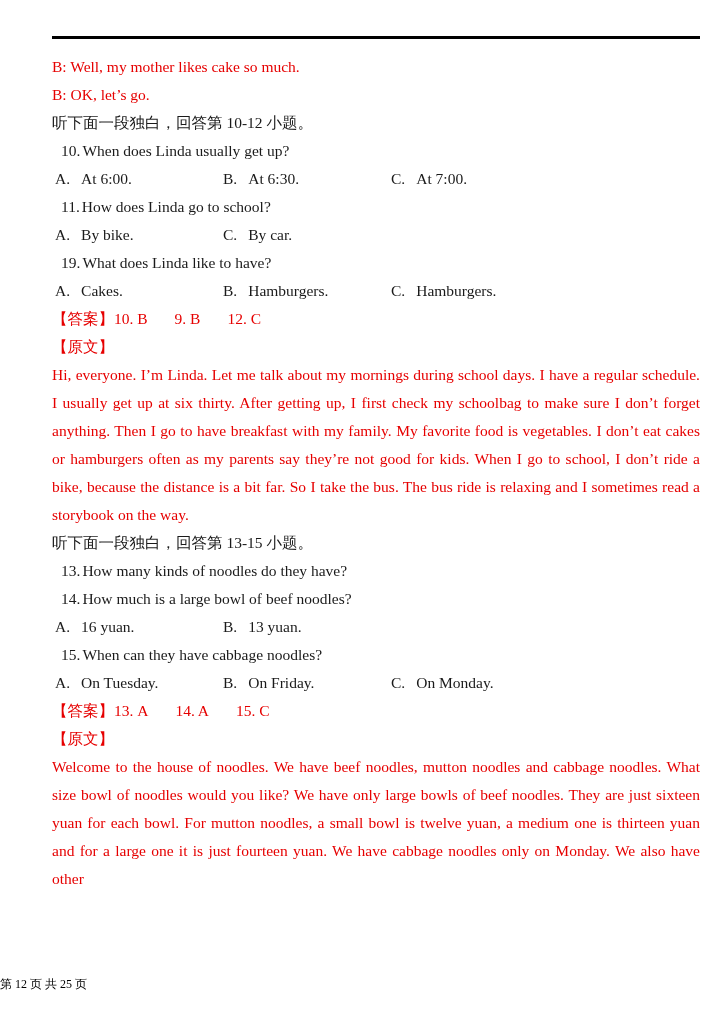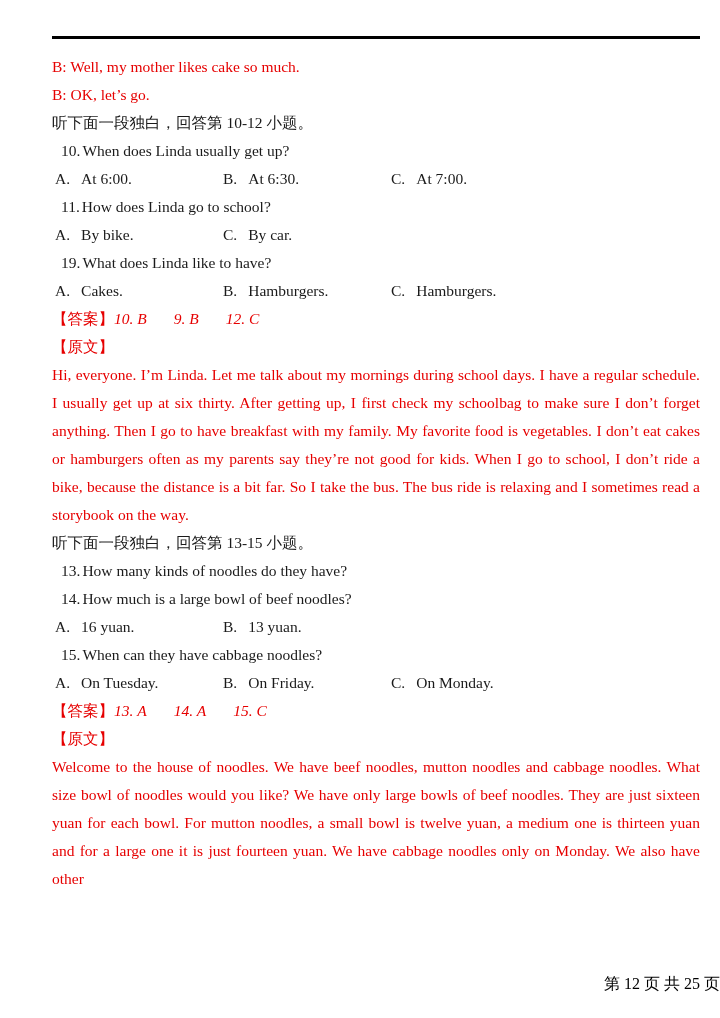--- a/index.html
+++ b/index.html
@@ -19,27 +19,27 @@
   .red { color: #e60000; }
   .q { padding-left: 9px; }
   .qnum { margin-right: 2px; }
   .opts {
     display: grid;
     grid-template-columns: 168px 168px auto;
     line-height: 28px;
     padding-left: 3px;
   }
   .olab { margin-right: 11px; }
-  .ans .ans-item { margin-right: 27px; font-style: italic; }
+  .ans .ans-item { margin-right: 27px; }
   .para { line-height: 28px; text-align: justify; }
   .footer {
     position: absolute;
     left: 0; right: 0; bottom: 24px;
-    text-align: right;
-    font-size: 16px;
+    text-align: left;
+    font-size: 12px;
     color: #000000;
     line-height: 20px;
   }
 </style>
 </head>
 <body>
 
 <div class="page">
 
   <div class="rule"></div>

